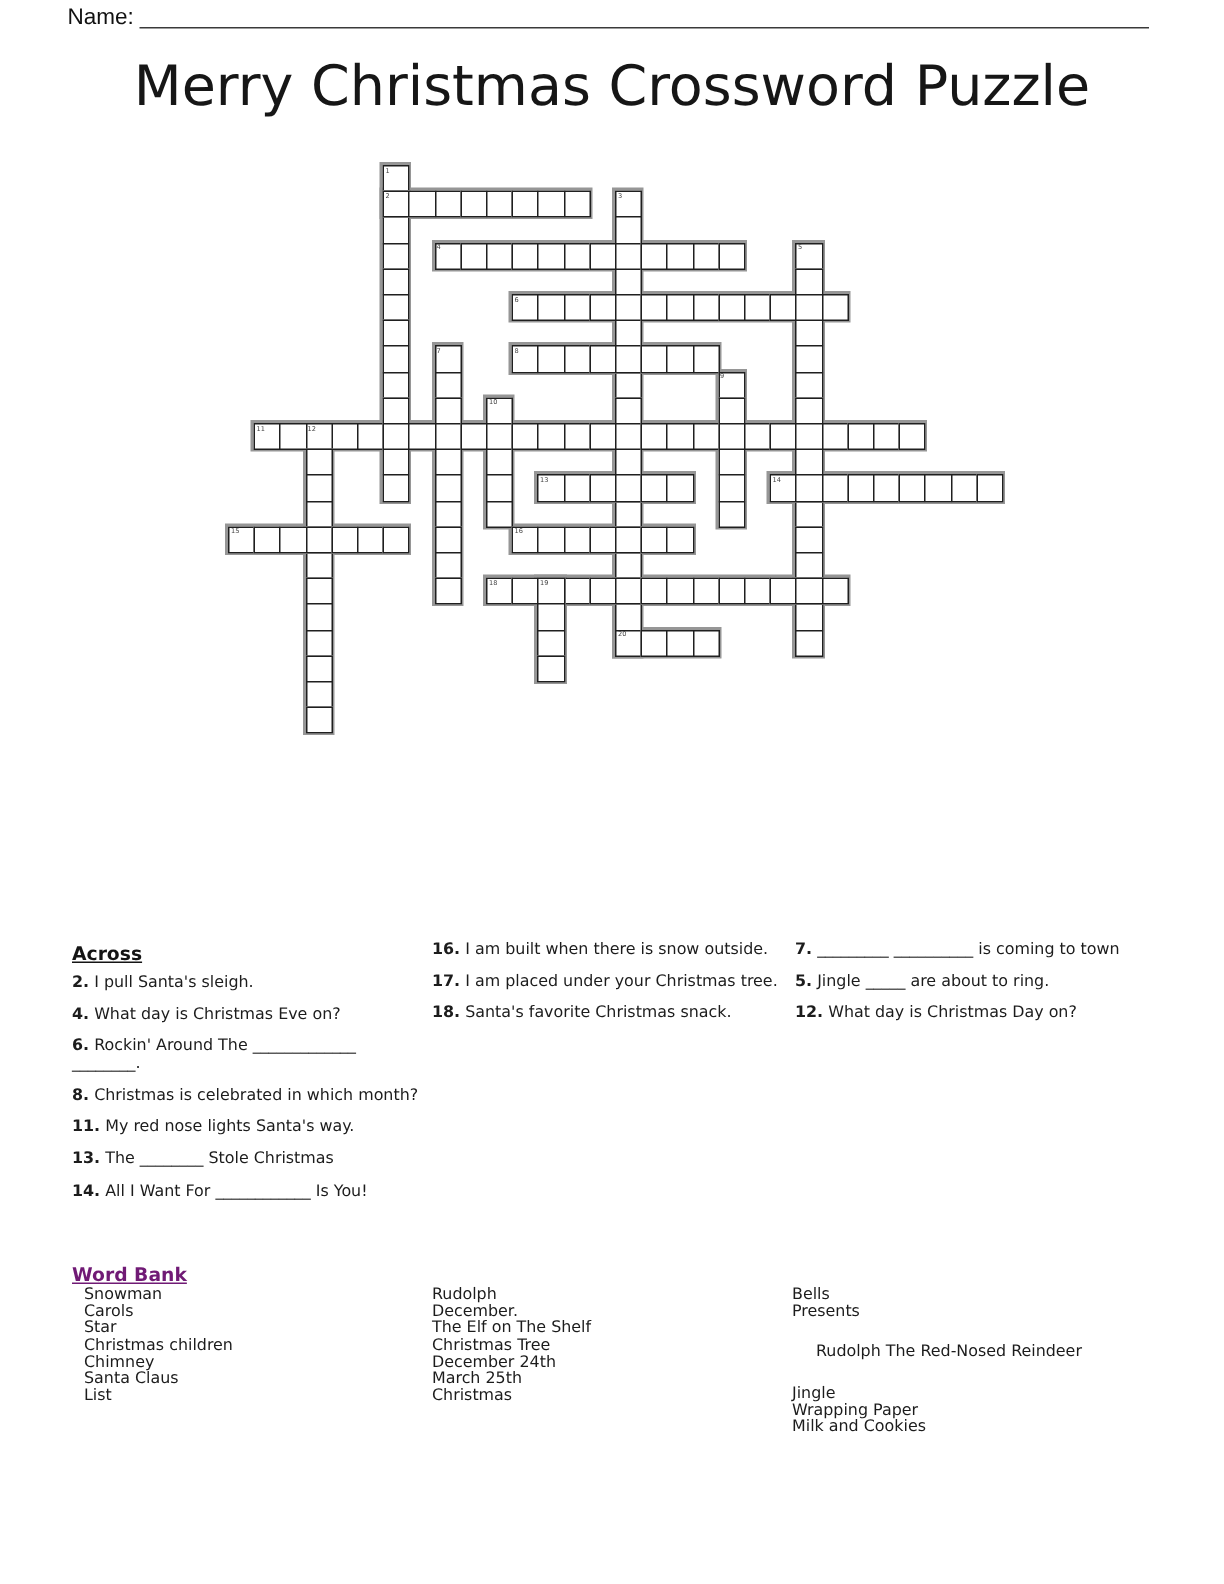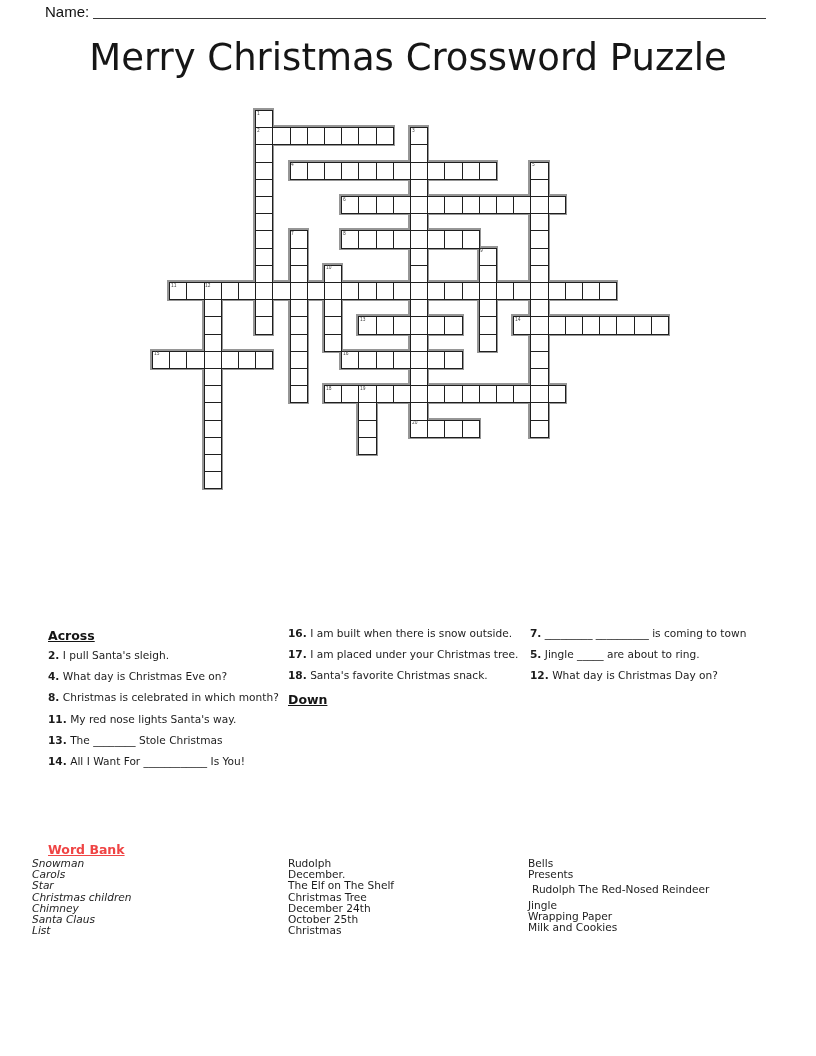--- a/index.html
+++ b/index.html
@@ -22,23 +22,23 @@
   .clue-col{position:absolute;top:628px;}
   #clue-col1{left:48px;width:237px;}
   #clue-col2{left:288px;width:236px;}
   #clue-col3{left:530px;width:240px;}
   .section-header{font-size:12.5px;font-weight:bold;text-decoration:underline;
                   margin:0 0 7px 0;color:#141414;}
   .clue{font-size:10.6px;line-height:1.06;margin:0 0 10px 0;color:#1c1c1c;}
   .clue b{font-weight:bold;}
   
   .wb-header{position:absolute;left:48px;top:842px;font-size:12.5px;font-weight:bold;
-             text-decoration:underline;color:#ef4444;}
+             text-decoration:underline;color:#701a75;}
   .wb-col{position:absolute;top:858px;font-size:10.6px;line-height:14.4px;}
-  #wb-col1{left:32px;width:230px;font-style:italic;}
+  #wb-col1{left:56px;width:230px;}
   #wb-col2{left:288px;width:230px;}
   #wb-col3{left:528px;width:240px;}
 </style>
 </head>
 <body>
 
 <div id="page">
   <span class="name-label">Name:</span>
   <div class="name-line"></div>
   <div class="title">Merry Christmas Crossword Puzzle</div>
@@ -280,34 +280,34 @@
       <div class="cell-num" style="left: 325.5px; top: 386.7px;">18</div>
       <div class="cell-num" style="left: 359.9px; top: 386.7px;">19</div>
       <div class="cell-num" style="left: 411.5px; top: 421.1px;">20</div>
     </div>
 
   <div class="clue-col" id="clue-col1">
     <div class="section-header">Across</div>
     <div>
         <div class="clue"><b>2.</b> I pull Santa's sleigh.</div>
         <div class="clue"><b>4.</b> What day is Christmas Eve on?</div>
+        <div class="clue"><b>6.</b> Rockin' Around The _____________ ________.</div>
         <div class="clue"><b>8.</b> Christmas is celebrated in which month?</div>
         <div class="clue"><b>11.</b> My red nose lights Santa's way.</div>
         <div class="clue"><b>13.</b> The ________ Stole Christmas</div>
         <div class="clue"><b>14.</b> All I Want For ____________ Is You!</div>
       </div>
   </div>
 
   <div class="clue-col" id="clue-col2">
     <div>
         <div class="clue"><b>16.</b> I am built when there is snow outside.</div>
         <div class="clue"><b>17.</b> I am placed under your Christmas tree.</div>
         <div class="clue"><b>18.</b> Santa's favorite Christmas snack.</div>
       </div>
-    <div class="section-header">Down</div>
   </div>
 
   <div class="clue-col" id="clue-col3">
     <div>
         <div class="clue"><b>7.</b> _________ __________ is coming to town</div>
         <div class="clue"><b>5.</b> Jingle _____ are about to ring.</div>
         <div class="clue"><b>12.</b> What day is Christmas Day on?</div>
       </div>
   </div>
 
@@ -320,24 +320,24 @@
       <div class="clue" style="margin: 0px;">Chimney</div>
       <div class="clue" style="margin: 0px;">Santa Claus</div>
       <div class="clue" style="margin: 0px;">List</div>
     </div>
   <div class="wb-col" id="wb-col2">
       <div class="clue" style="margin: 0px;">Rudolph</div>
       <div class="clue" style="margin: 0px;">December.</div>
       <div class="clue" style="margin: 0px;">The Elf on The Shelf</div>
       <div class="clue" style="margin: 0px;">Christmas Tree</div>
       <div class="clue" style="margin: 0px;">December 24th</div>
-      <div class="clue" style="margin: 0px;">October 25th</div>
+      <div class="clue" style="margin: 0px;">March 25th</div>
       <div class="clue" style="margin: 0px;">Christmas</div>
     </div>
   <div class="wb-col" id="wb-col3">
       <div class="clue" style="margin: 0px;">Bells</div>
       <div class="clue" style="margin: 0px;">Presents</div>
-      <div class="clue" style="margin: 4px;">Rudolph The Red-Nosed Reindeer</div>
+      <div class="clue" style="margin: 16px;">Rudolph The Red-Nosed Reindeer</div>
       <div class="clue" style="margin: 0px;">Jingle</div>
       <div class="clue" style="margin: 0px;">Wrapping Paper</div>
       <div class="clue" style="margin: 0px;">Milk and Cookies</div>
     </div>
 </div>
 
 </body></html>

